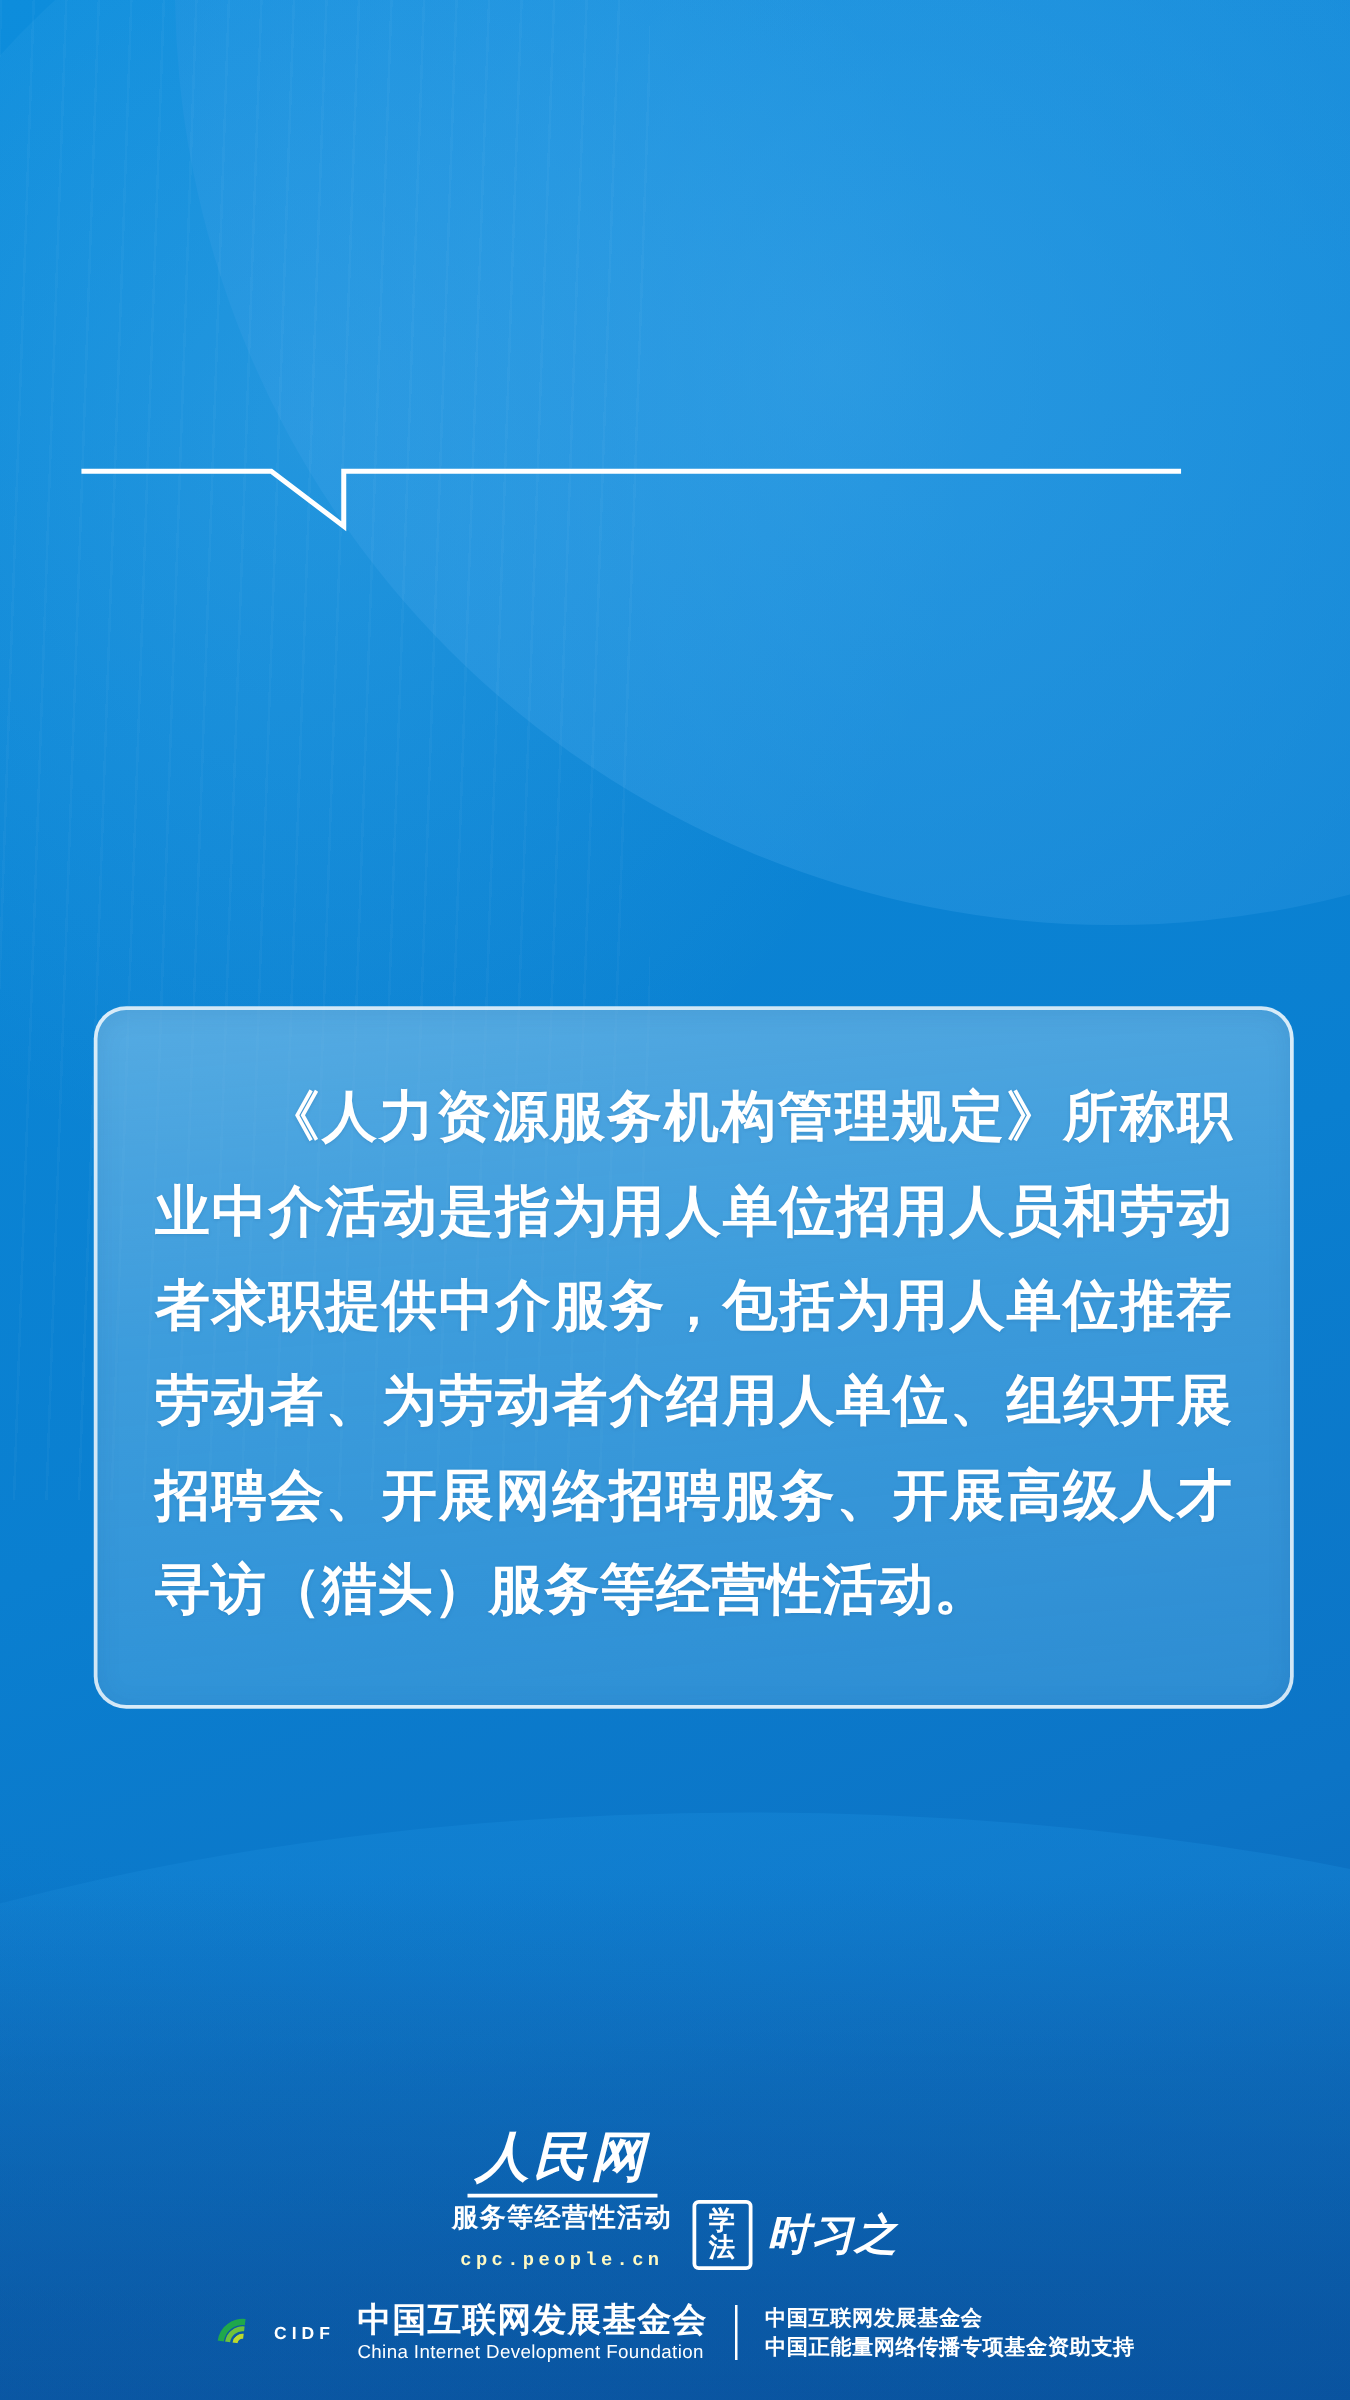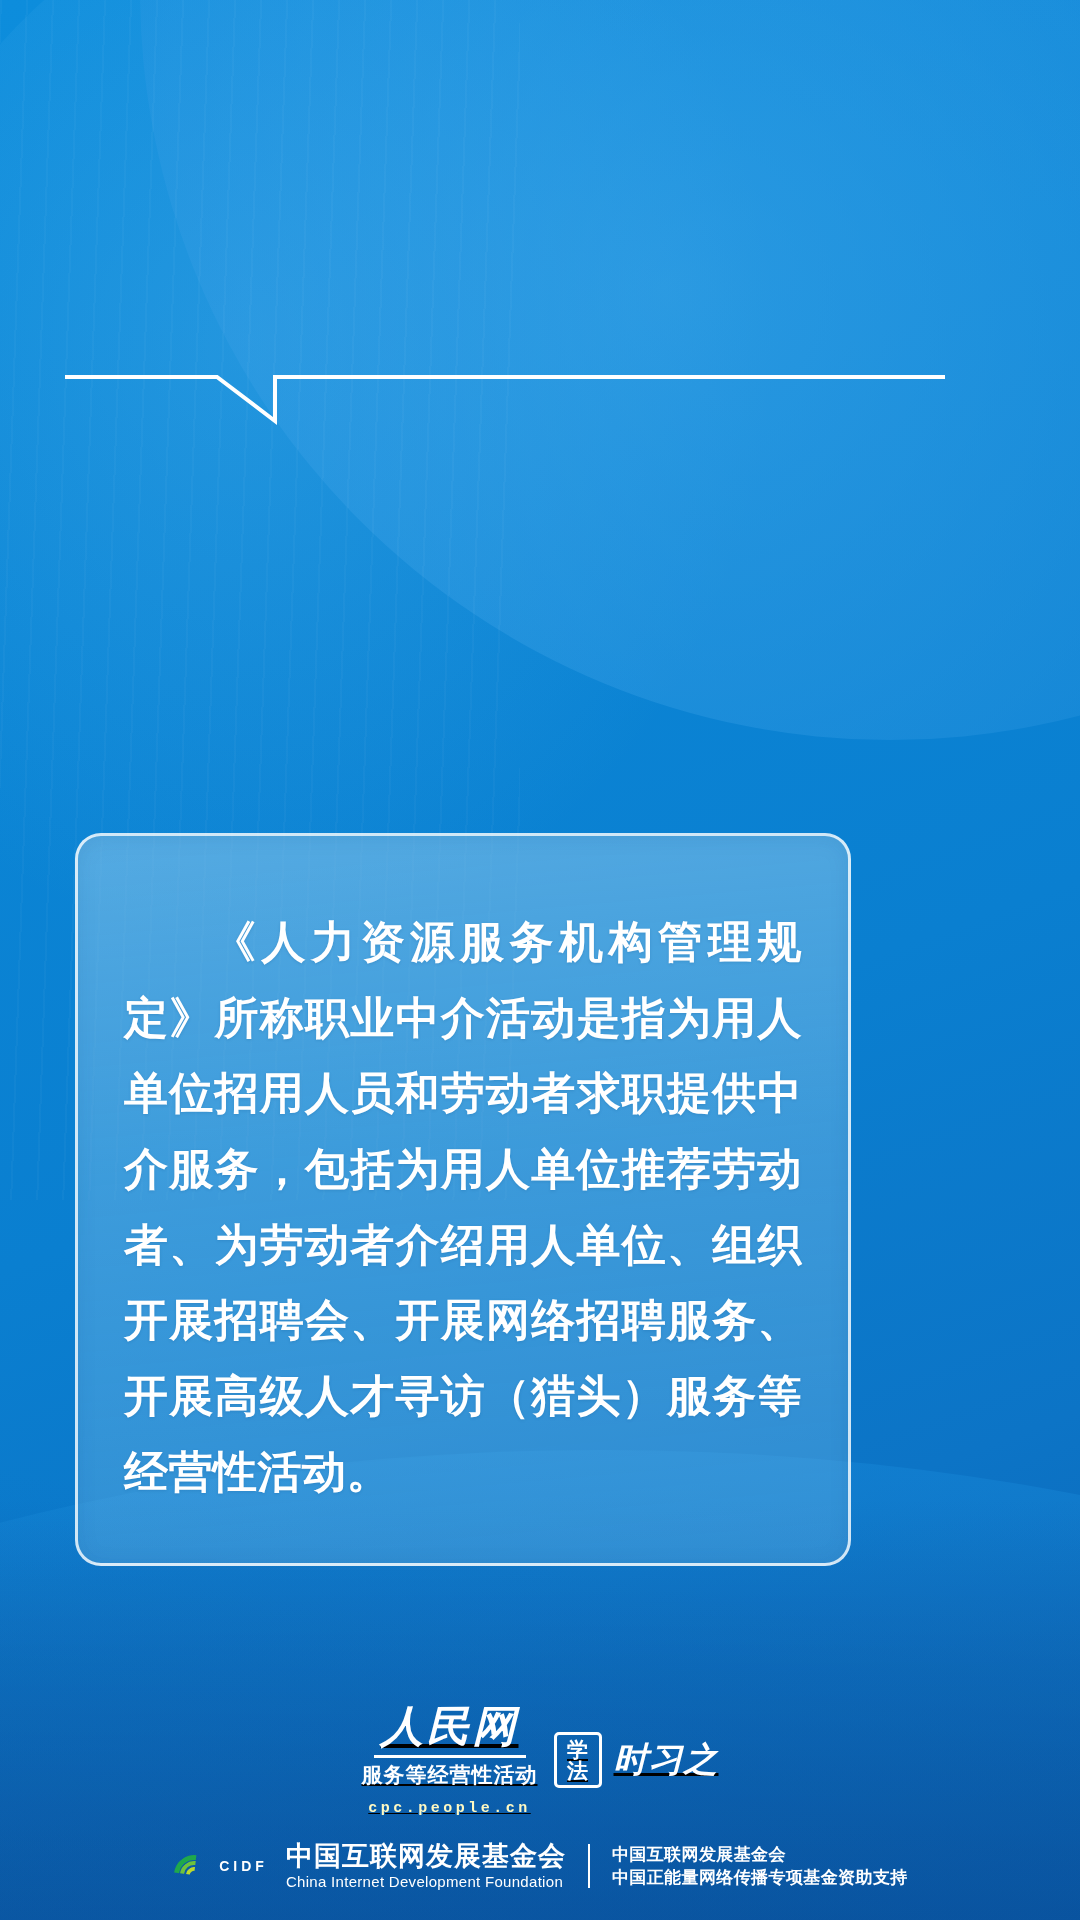--- a/index.html
+++ b/index.html
@@ -90,28 +90,28 @@
   }
   .rule-svg{
     display:block;
     margin-top:24px;
     margin-left:-10px;
   }
 
   
   .card{
     position:absolute;
-    left:75px; top:833px;
-    width:776px;
+    left:75px; top:805px;
+    width:960px;
     min-height:345px;
     border:3px solid rgba(255,255,255,.78);
     border-radius:26px;
     background:linear-gradient(175deg, rgba(128,193,234,.62) 0%, rgba(110,183,230,.50) 45%, rgba(96,176,228,.40) 100%);
     box-shadow:0 2px 20px rgba(6,60,115,.10) inset;
-    padding:68px 46px 54px 46px;
+    padding:48px 46px 54px 46px;
   }
   .card-text{
     color:#ffffff;
     font-size:44px;
     line-height:1.72;
     font-weight:700;
     text-indent:88px;
     letter-spacing:0.5px;
     text-shadow:0 1px 3px rgba(10,70,130,.18);
     text-align:justify;
@@ -123,23 +123,22 @@
     position:absolute;
     left:0; right:0; bottom:0;
     padding-bottom:30px;
     display:flex;
     flex-direction:column;
     align-items:center;
     gap:26px;
   }
   .brands{
     display:flex;
-    align-items:center;
+    align-items:flex-end;
     gap:16px;
-    text-decoration:underline;
   }
   .brand-people{
     display:flex;
     flex-direction:column;
     align-items:center;
     line-height:1;
   }
   .bp-script{
     color:#ffffff;
     font-size:43px;

